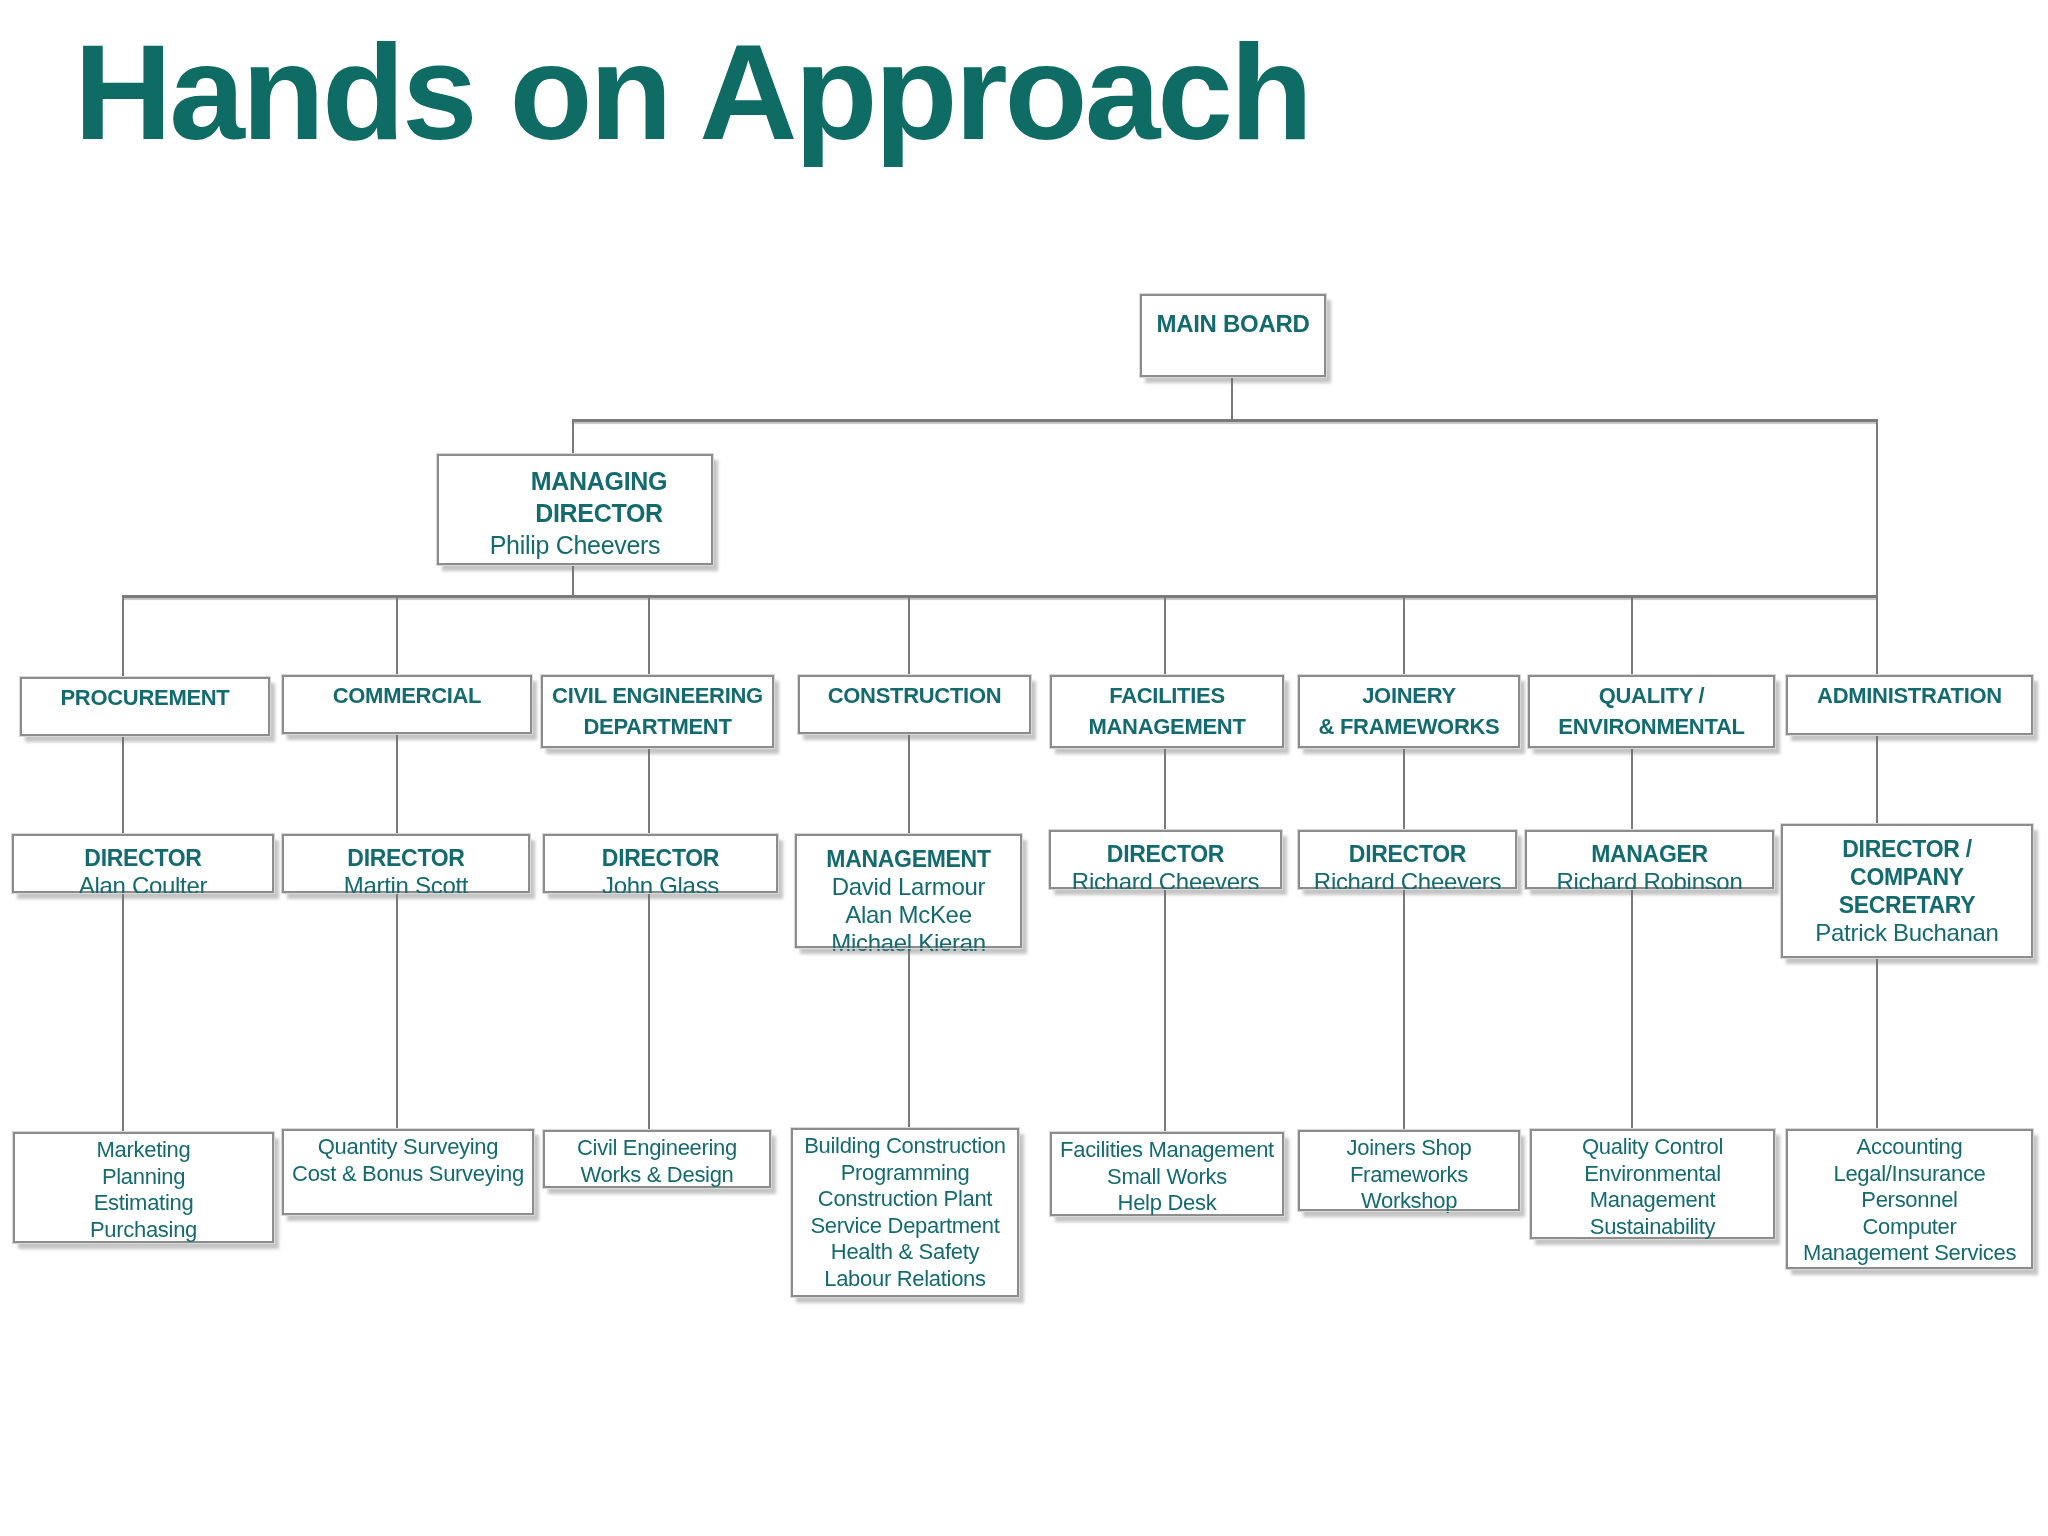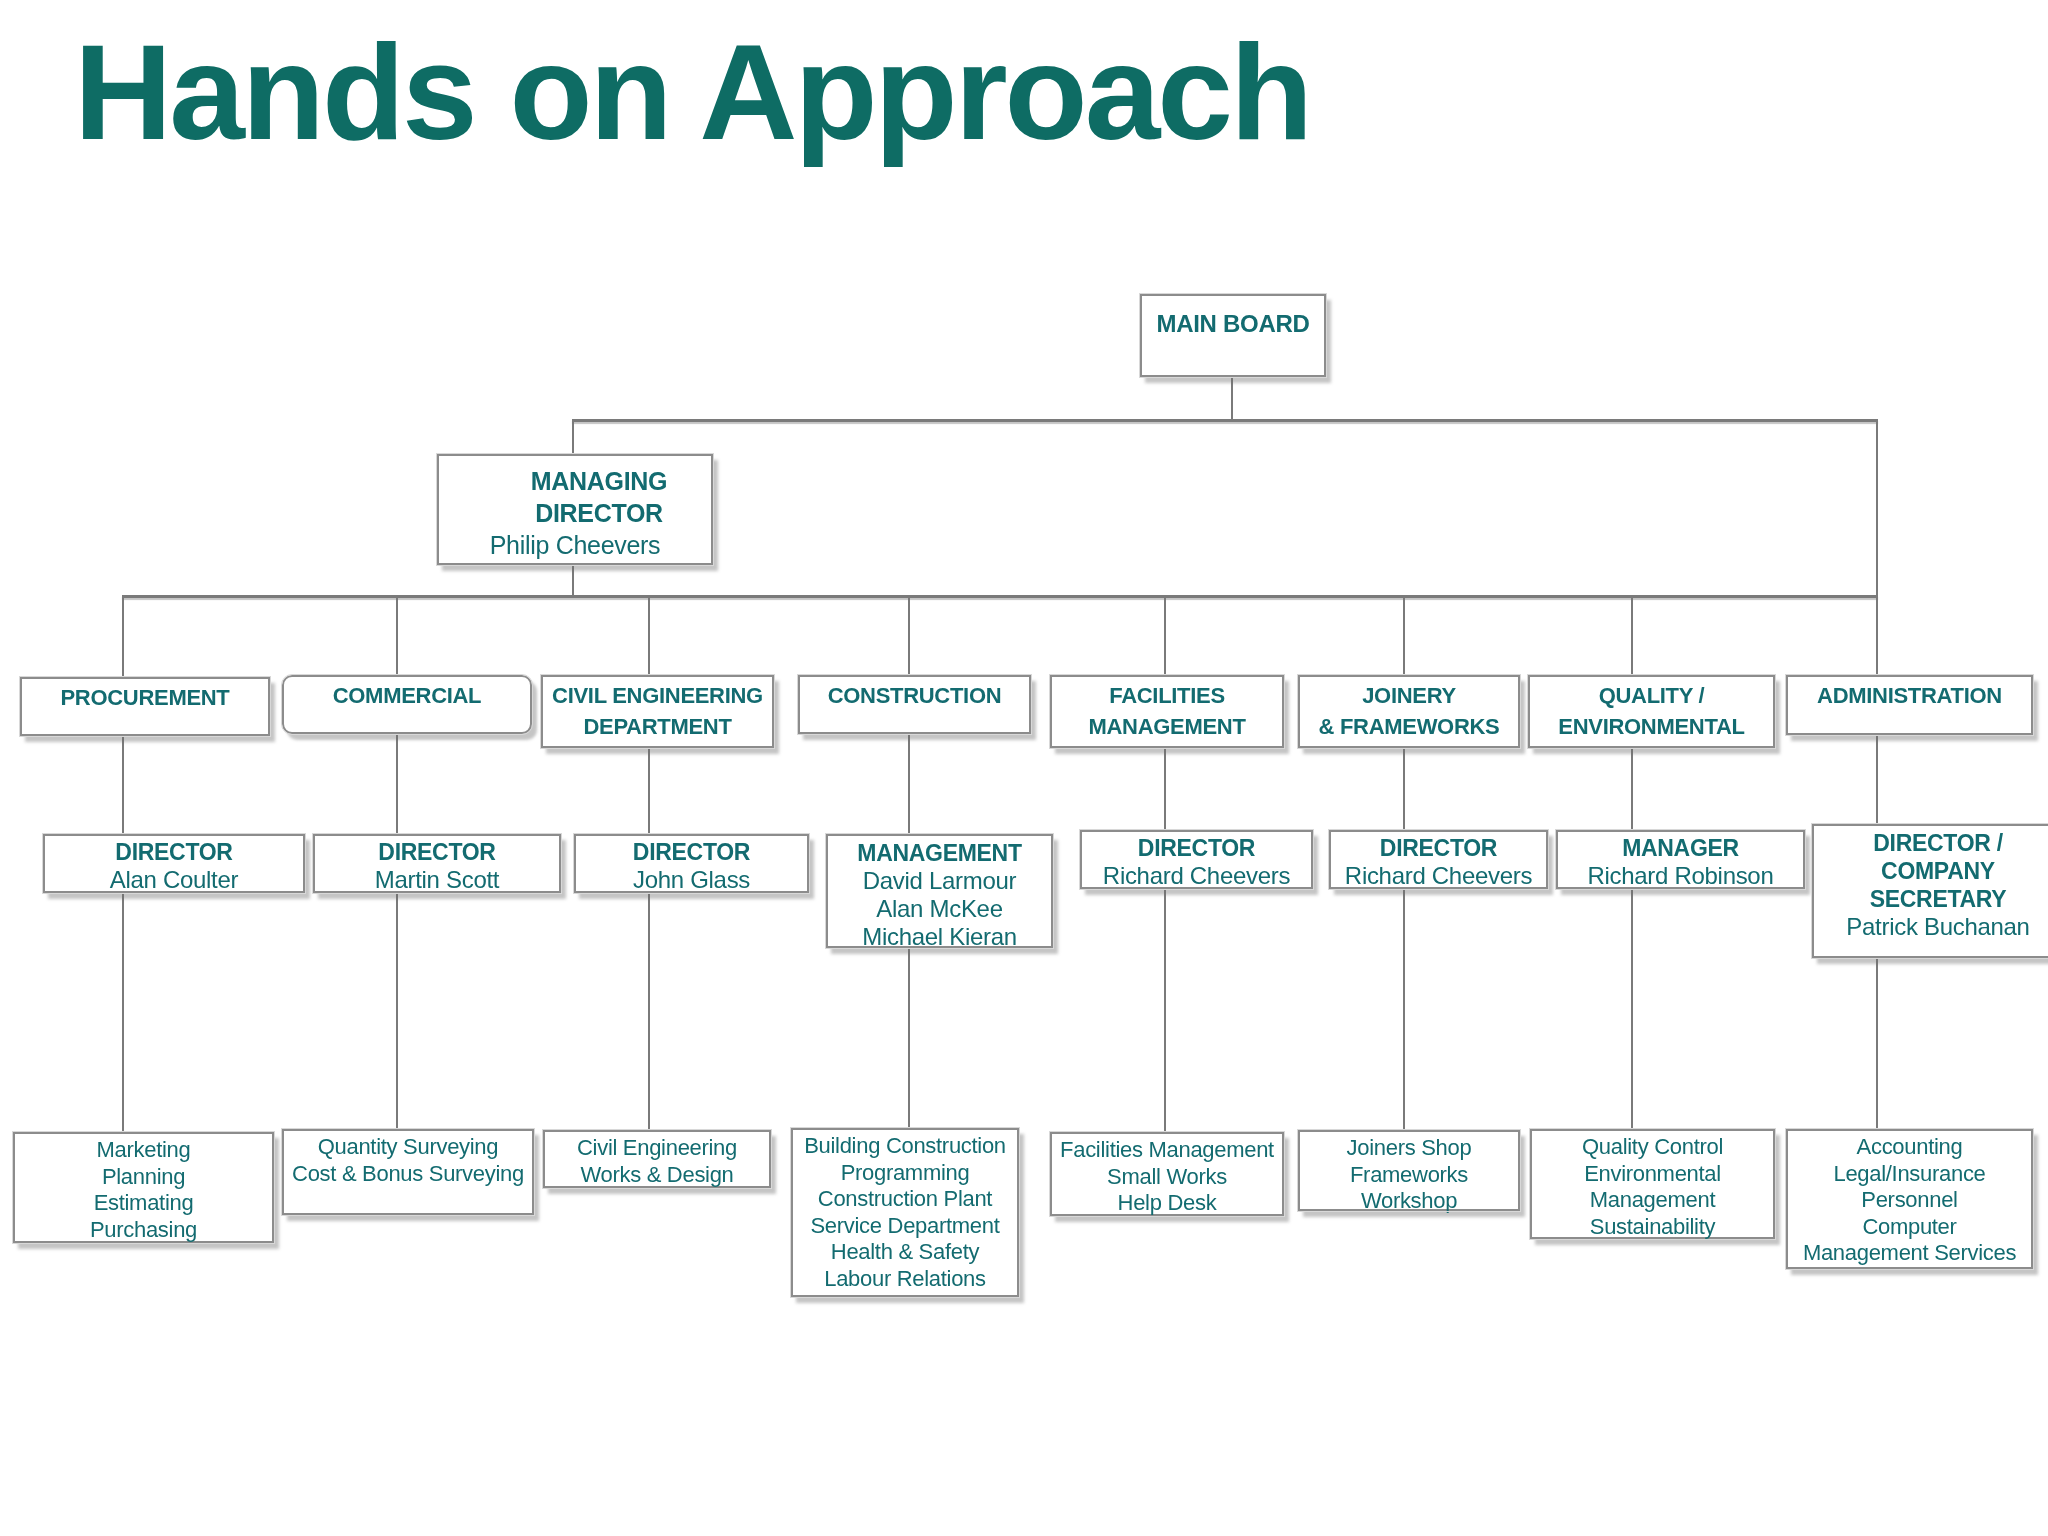--- a/index.html
+++ b/index.html
@@ -41,21 +41,21 @@
   }
   .org-box__title div{font-weight:bold;}
   
   .box-root{padding-top:13px;}
   .box-root .org-box__title div{font-size:24px;line-height:30px;}
   .box-exec{padding-top:9px;}
   .box-exec .org-box__title div{font-size:25px;line-height:32px;padding-left:48px;}
   .box-exec .org-box__names div{font-size:25px;line-height:32px;}
   .box-dept{padding-top:3px;margin-top:38px;}
   .box-dept .org-box__title div{font-size:22px;line-height:31px;}
-  .box-role{padding-top:3px;margin-left:31px;}
+  .box-role{padding-top:9px;}
   .box-role .org-box__title div{font-size:23px;line-height:27px;}
   .box-role .org-box__names div{font-size:24px;line-height:27px;}
   .box-role--tall .org-box__title div,
   .box-role--tall .org-box__names div{line-height:28px;}
   .box-func{padding-top:3px;}
   .box-func .org-box__names div{font-size:22px;line-height:26.5px;}
 </style>
 </head>
 <body>
 
@@ -90,21 +90,21 @@
     <div class="org-box__names">
         <div>Philip Cheevers</div>
       </div>
   </div>
 
   <div class="org-box box-dept" style="left:20px;top:639px;width:250px;height:59px;">
     <div class="org-box__title">
         <div>PROCUREMENT</div>
       </div>
   </div>
-  <div class="org-box box-dept" style="left:282px;top:637px;width:250px;height:59px;border-radius:10px;">
+  <div class="org-box box-dept" style="left:282px;top:637px;width:250px;height:59px;">
     <div class="org-box__title">
         <div>COMMERCIAL</div>
       </div>
   </div>
   <div class="org-box box-dept" style="left:541px;top:637px;width:233px;height:73px;">
     <div class="org-box__title">
         <div>CIVIL ENGINEERING</div>
         <div>DEPARTMENT</div>
       </div>
   </div>

